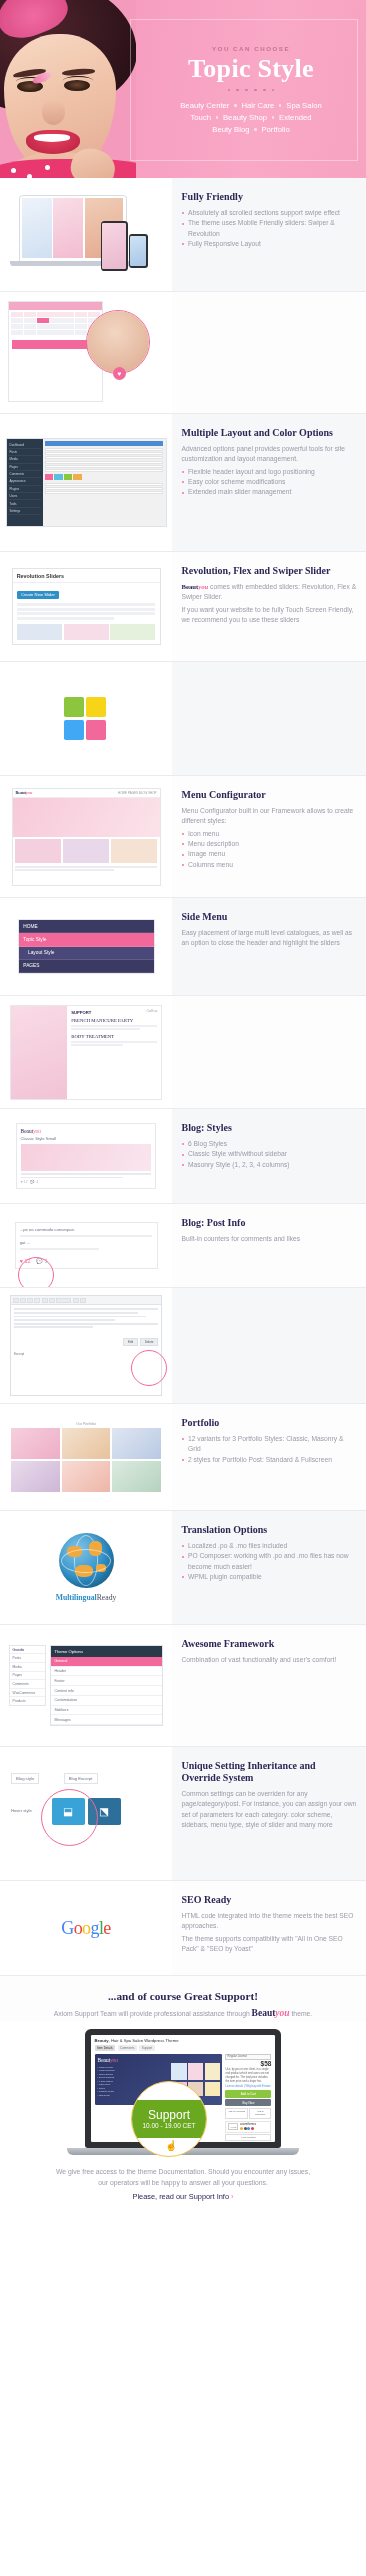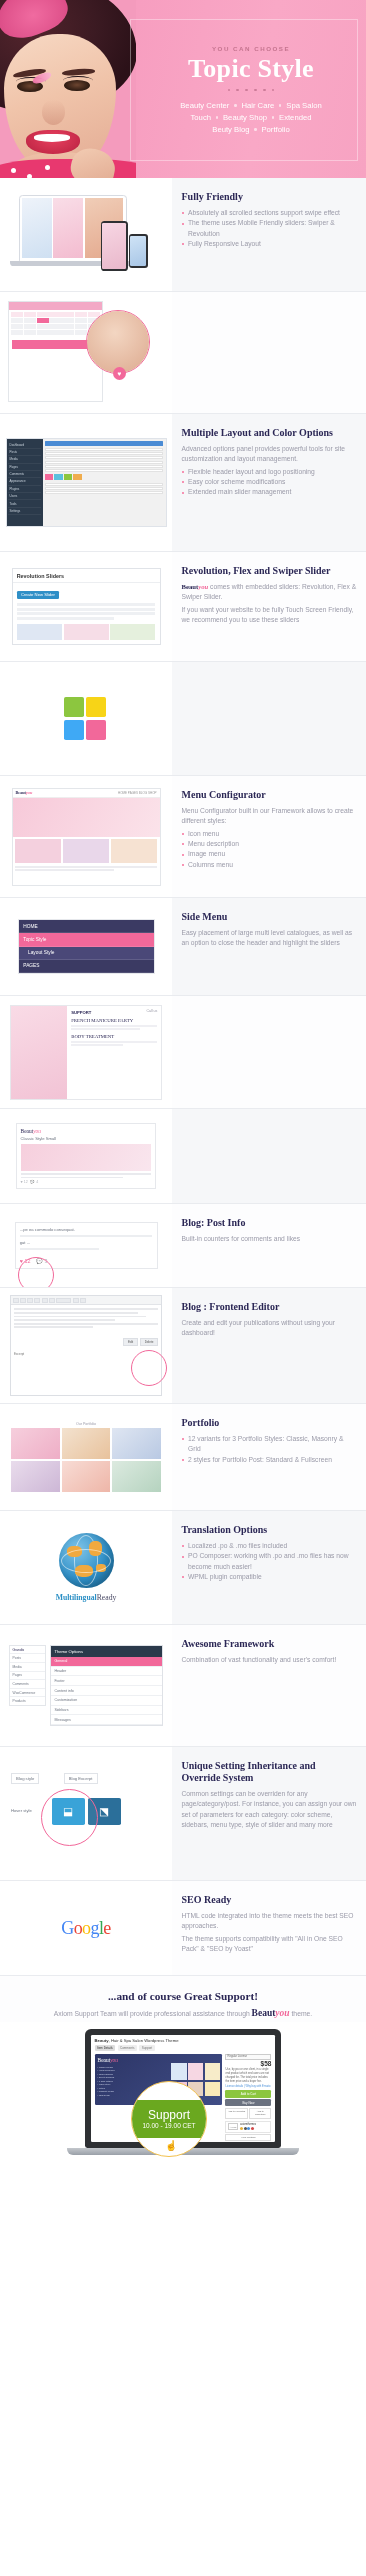--- a/index.html
+++ b/index.html
@@ -590,20 +590,28 @@
         <div style="font-size:4.2px;color:#6d7480;margin-top:2.4px">Classic Style Small</div>
         <div class="bm-img"></div>
         <div class="bm-line"></div>
           <div class="bm-line" style="width:78%"></div>
         <div class="bm-meta">
             <span>♥ 12</span>
             <span>💬 4</span>
           </div>
       </div>
     </div>
+    <div class="ftext">
+      <div class="ftitle">Blog: Styles</div>
+      <ul class="flist">
+        <li>6 Blog Styles</li>
+        <li>Classic Style with/without sidebar</li>
+        <li>Masonry Style (1, 2, 3, 4 columns)</li>
+      </ul>
+    </div>
   </section>
 
   <section class="feature alt" style="height:84px">
     <div class="fig">
       <div style="width:143px;background:#fff;border:0.6px solid #e6e8ec;padding:4.2px;position:relative">
         <div style="font-size:4.2px;color:#6d7480">...pe ea commodo consequat.</div>
         <div style="height:1.8px;background:#eceef1;margin:3px 0"></div>
         <div style="font-size:4.2px;color:#6d7480">gat ...</div>
         <div style="height:1.8px;background:#eceef1;margin:3px 0;width:60%"></div>
         <div style="margin-top:8.3px;display:flex;gap:6px;align-items:center;">
@@ -641,24 +649,20 @@
           <div class="ed-line"></div>
             <div class="ed-line" style="width:55%"></div>
           <div style="display:flex;gap:2.4px;margin-top:9.5px;justify-content:flex-end">
             <div style="background:#eceef1;border:0.6px solid #dcdfe4;padding:1.2px 3.6px;font-size:3px">Edit</div>
             <div style="background:#eceef1;border:0.6px solid #dcdfe4;padding:1.2px 3.6px;font-size:3px">Delete</div>
           </div>
           <div style="font-size:3px;margin-top:6px;color:#777">Excerpt</div>
         </div>
         <div class="circle-hl" style="right:4.8px;top:62px;width:36px;height:36px;"></div>
       </div>
-    </div>
-    <div class="ftext">
-      <div class="ftitle">Blog : Frontend Editor</div>
-      <div class="fpara">Create and edit your publications without using your dashboard!</div>
     </div>
   </section>
 
   <section class="feature alt" style="height:107px">
     <div class="fig">
       <div>
         <div style="text-align:center;font-size:3.6px;color:#9a9aa8;margin-bottom:2.4px">Our Portfolio</div>
         <div class="pgrid">
           <div class="pcell" style="background:linear-gradient(140deg,#f6cfdd,#eeaec6)"></div>
           <div class="pcell" style="background:linear-gradient(140deg,#f3e2cf,#e8c29c)"></div>
@@ -841,15 +845,23 @@
         <div class="sb-inner">
           <div class="sb-t">Support</div>
           <div class="sb-s">10.00 - 19.00 CET</div>
         </div>
       </div>
       <div class="cursor">☝</div>
     </div>
     <div class="laptop-foot"></div>
   </section>
 
+  <section class="closing">
+    <p>We give free access to the theme Documentation. Should you encounter any issues,</p>
+    <p>our operators will be happy to answer all your questions.</p>
+    <a href="#" style="display:inline-block;margin-top:3.6px">
+      <span style="color:#2b2755">Please, read our Support Info</span>
+      <span>›</span>
+    </a>
+  </section>
 
 </div>
 
 
 </body></html>

